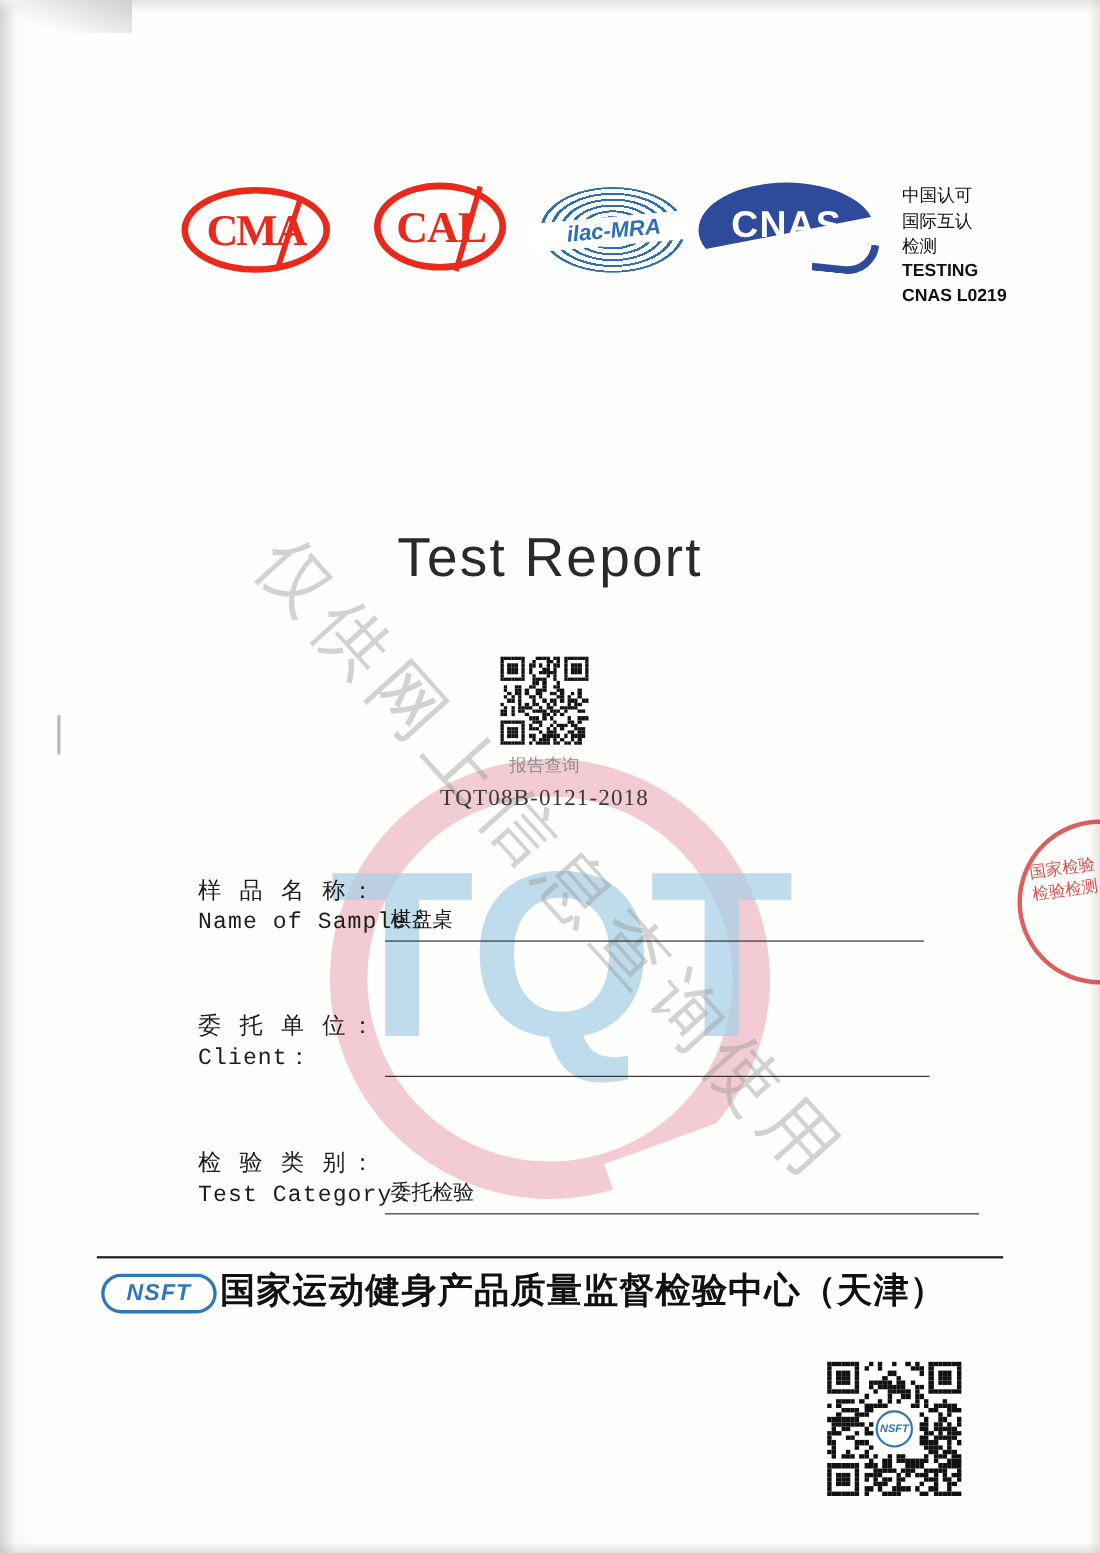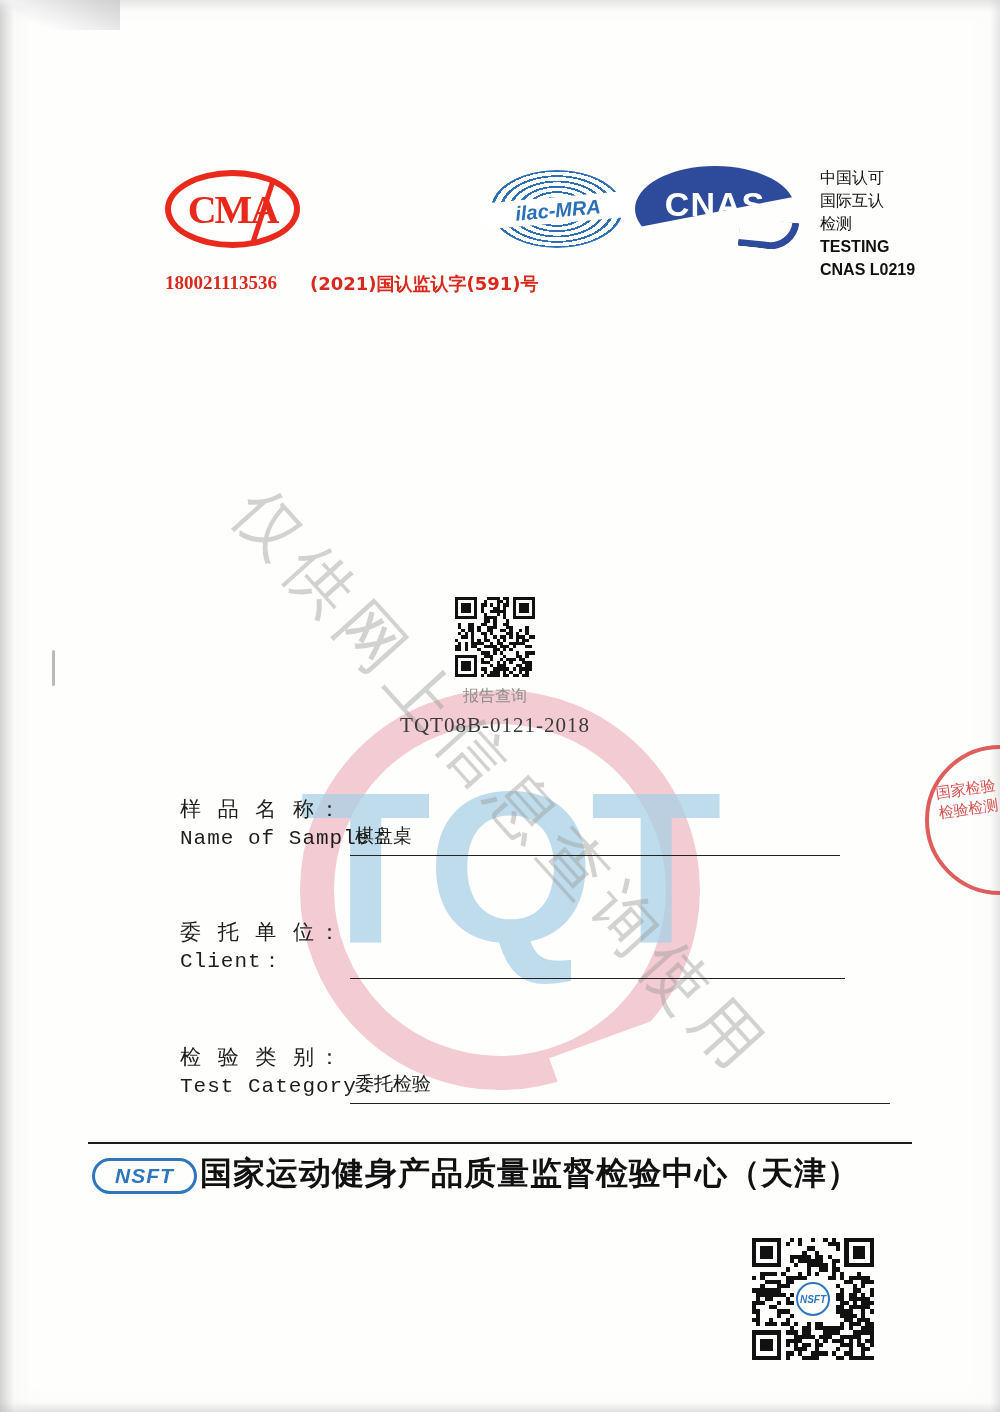--- a/index.html
+++ b/index.html
@@ -244,20 +244,25 @@
   <div class="wm-tqt">TQT</div>
   <div class="wm-diag">仅供网上信息查询使用</div>
 
   <div class="logo-row">
     <div class="cma">
       <div class="ell"></div>
       <div class="txt">CMA</div>
       <div class="slash"></div>
     </div>
 
+    <div class="cal">
+      <div class="ell"></div>
+      <div class="txt">CAL</div>
+      <div class="slash"></div>
+    </div>
 
     <div class="ilac">
       <div class="ring"></div>
       <div class="band"></div>
       <div class="txt">ilac-MRA</div>
     </div>
 
     <div class="cnas">
       <div class="blob"></div>
       <div class="txt">CNAS</div>
@@ -267,25 +272,22 @@
 
     <div class="cnas-text">
       <div class="cn">中国认可</div>
       <div class="cn">国际互认</div>
       <div class="cn">检测</div>
       <div>TESTING</div>
       <div>CNAS L0219</div>
     </div>
   </div>
 
-  <div class="code-row">
-    <span class="code-red">180021113536</span>
-    <span class="code-red2">(2021)国认监认字(591)号</span>
-  </div>
-
+
+  <div class="title-en">Test Report</div>
 
   <div class="qr-main" id="qr-main">
       <div class="qr-cell" style="left: 32px; top: 0px; width: 3.2px; height: 3.2px;"></div>
       <div class="qr-cell" style="left: 35.2px; top: 0px; width: 3.2px; height: 3.2px;"></div>
       <div class="qr-cell" style="left: 38.4px; top: 0px; width: 3.2px; height: 3.2px;"></div>
       <div class="qr-cell" style="left: 41.6px; top: 0px; width: 3.2px; height: 3.2px;"></div>
       <div class="qr-cell" style="left: 48px; top: 0px; width: 3.2px; height: 3.2px;"></div>
       <div class="qr-cell" style="left: 51.2px; top: 0px; width: 3.2px; height: 3.2px;"></div>
       <div class="qr-cell" style="left: 28.8px; top: 3.2px; width: 3.2px; height: 3.2px;"></div>
       <div class="qr-cell" style="left: 41.6px; top: 3.2px; width: 3.2px; height: 3.2px;"></div>

